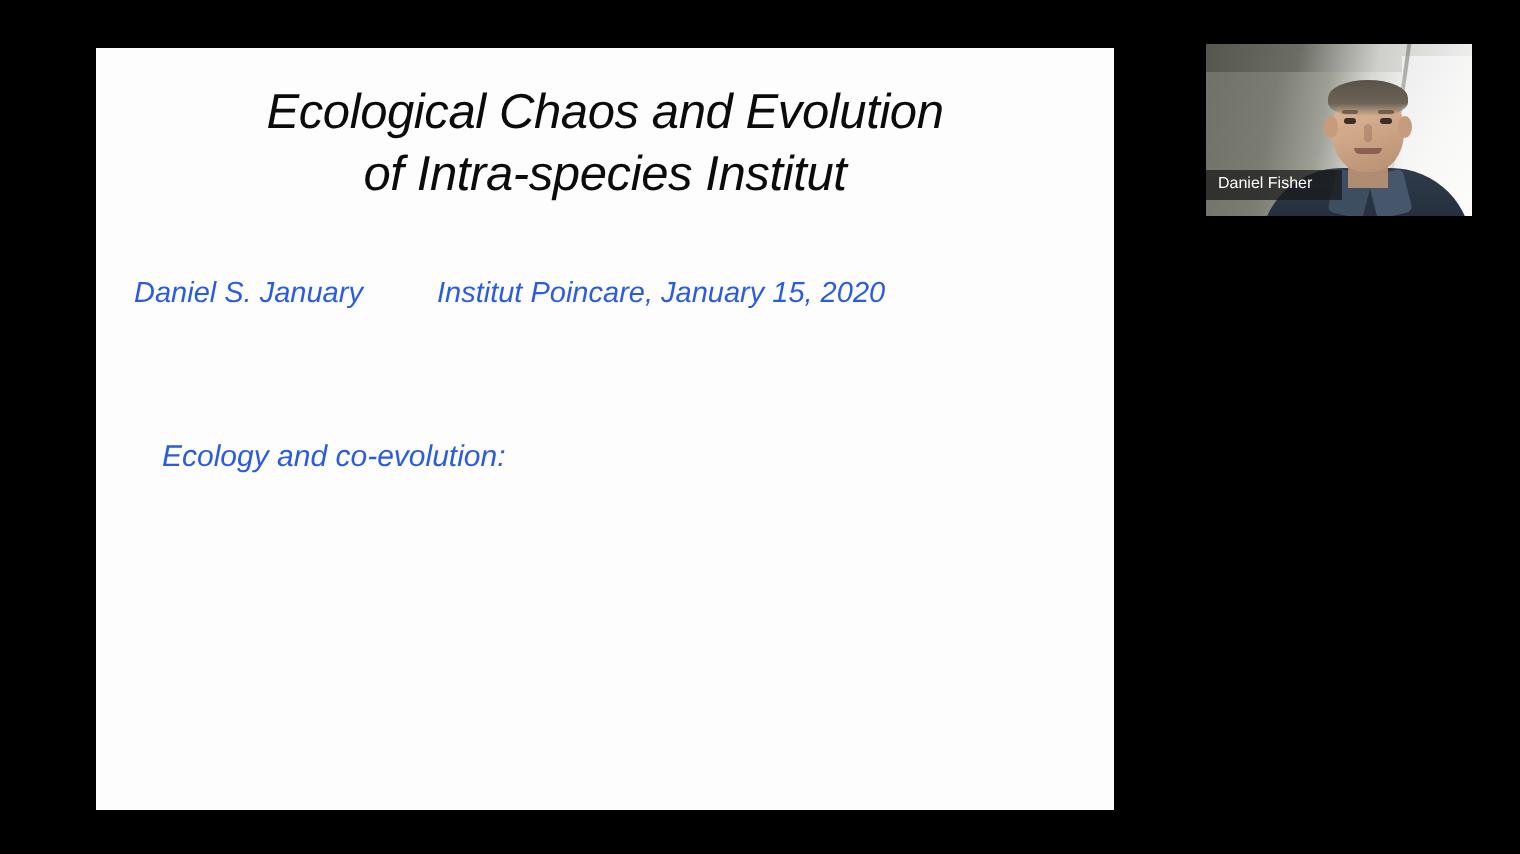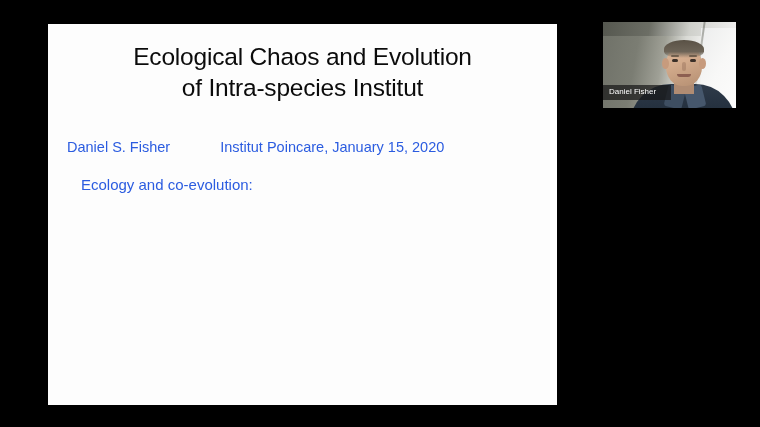--- a/index.html
+++ b/index.html
@@ -24,20 +24,21 @@
 
   
   #slide {
     position: absolute;
     left: 48px;
     top: 24px;
     width: 509px;
     height: 381px;
     background: #fdfdfd;
     overflow: hidden;
+    font-style: italic;
   }
 
   #slide-title {
     position: absolute;
     left: 0;
     top: 17px;
     width: 509px;
     text-align: center;
     color: #0b0b0b;
     font-family: "Liberation Sans", sans-serif;
@@ -59,36 +60,37 @@
     font-family: "Liberation Sans", sans-serif;
     font-size: 14.5px;
     line-height: 19px;
     white-space: nowrap;
   }
   #byline .author {
     display: inline-block;
   }
   #byline .venue {
     display: inline-block;
-    margin-left: 46px;
+    margin-left: 33px;
   }
 
   #subtitle-block {
     position: absolute;
     left: 33px;
     top: 150px;
     width: 470px;
     color: #2b5ce0;
     font-family: "Liberation Sans", sans-serif;
     font-size: 15px;
     line-height: 22px;
   }
   #subtitle-block .sub-line-1 {
     display: block;
     white-space: nowrap;
+    margin-top: 44px;
   }
   #subtitle-block .sub-line-2 {
     display: block;
     white-space: nowrap;
     padding-left: 36px;
   }
 
   
   #video-tile {
     position: absolute;
@@ -307,21 +309,21 @@
   <div id="letterbox-top"></div>
 
   <div id="slide">
 
     <div id="slide-title">
       <span class="title-line">Ecological Chaos and Evolution</span>
       <span class="title-line">of Intra-species Institut</span>
     </div>
 
     <div id="byline">
-      <span class="author">Daniel S. Fisher</span>
+      <span class="author">Daniel S. January</span>
       <span class="venue">Institut Poincare, January 15, 2020</span>
     </div>
 
     <div id="subtitle-block">
       <span class="sub-line-1">Ecology and co-evolution:</span>
     </div>
 
   </div>
 
   <div id="video-tile">

